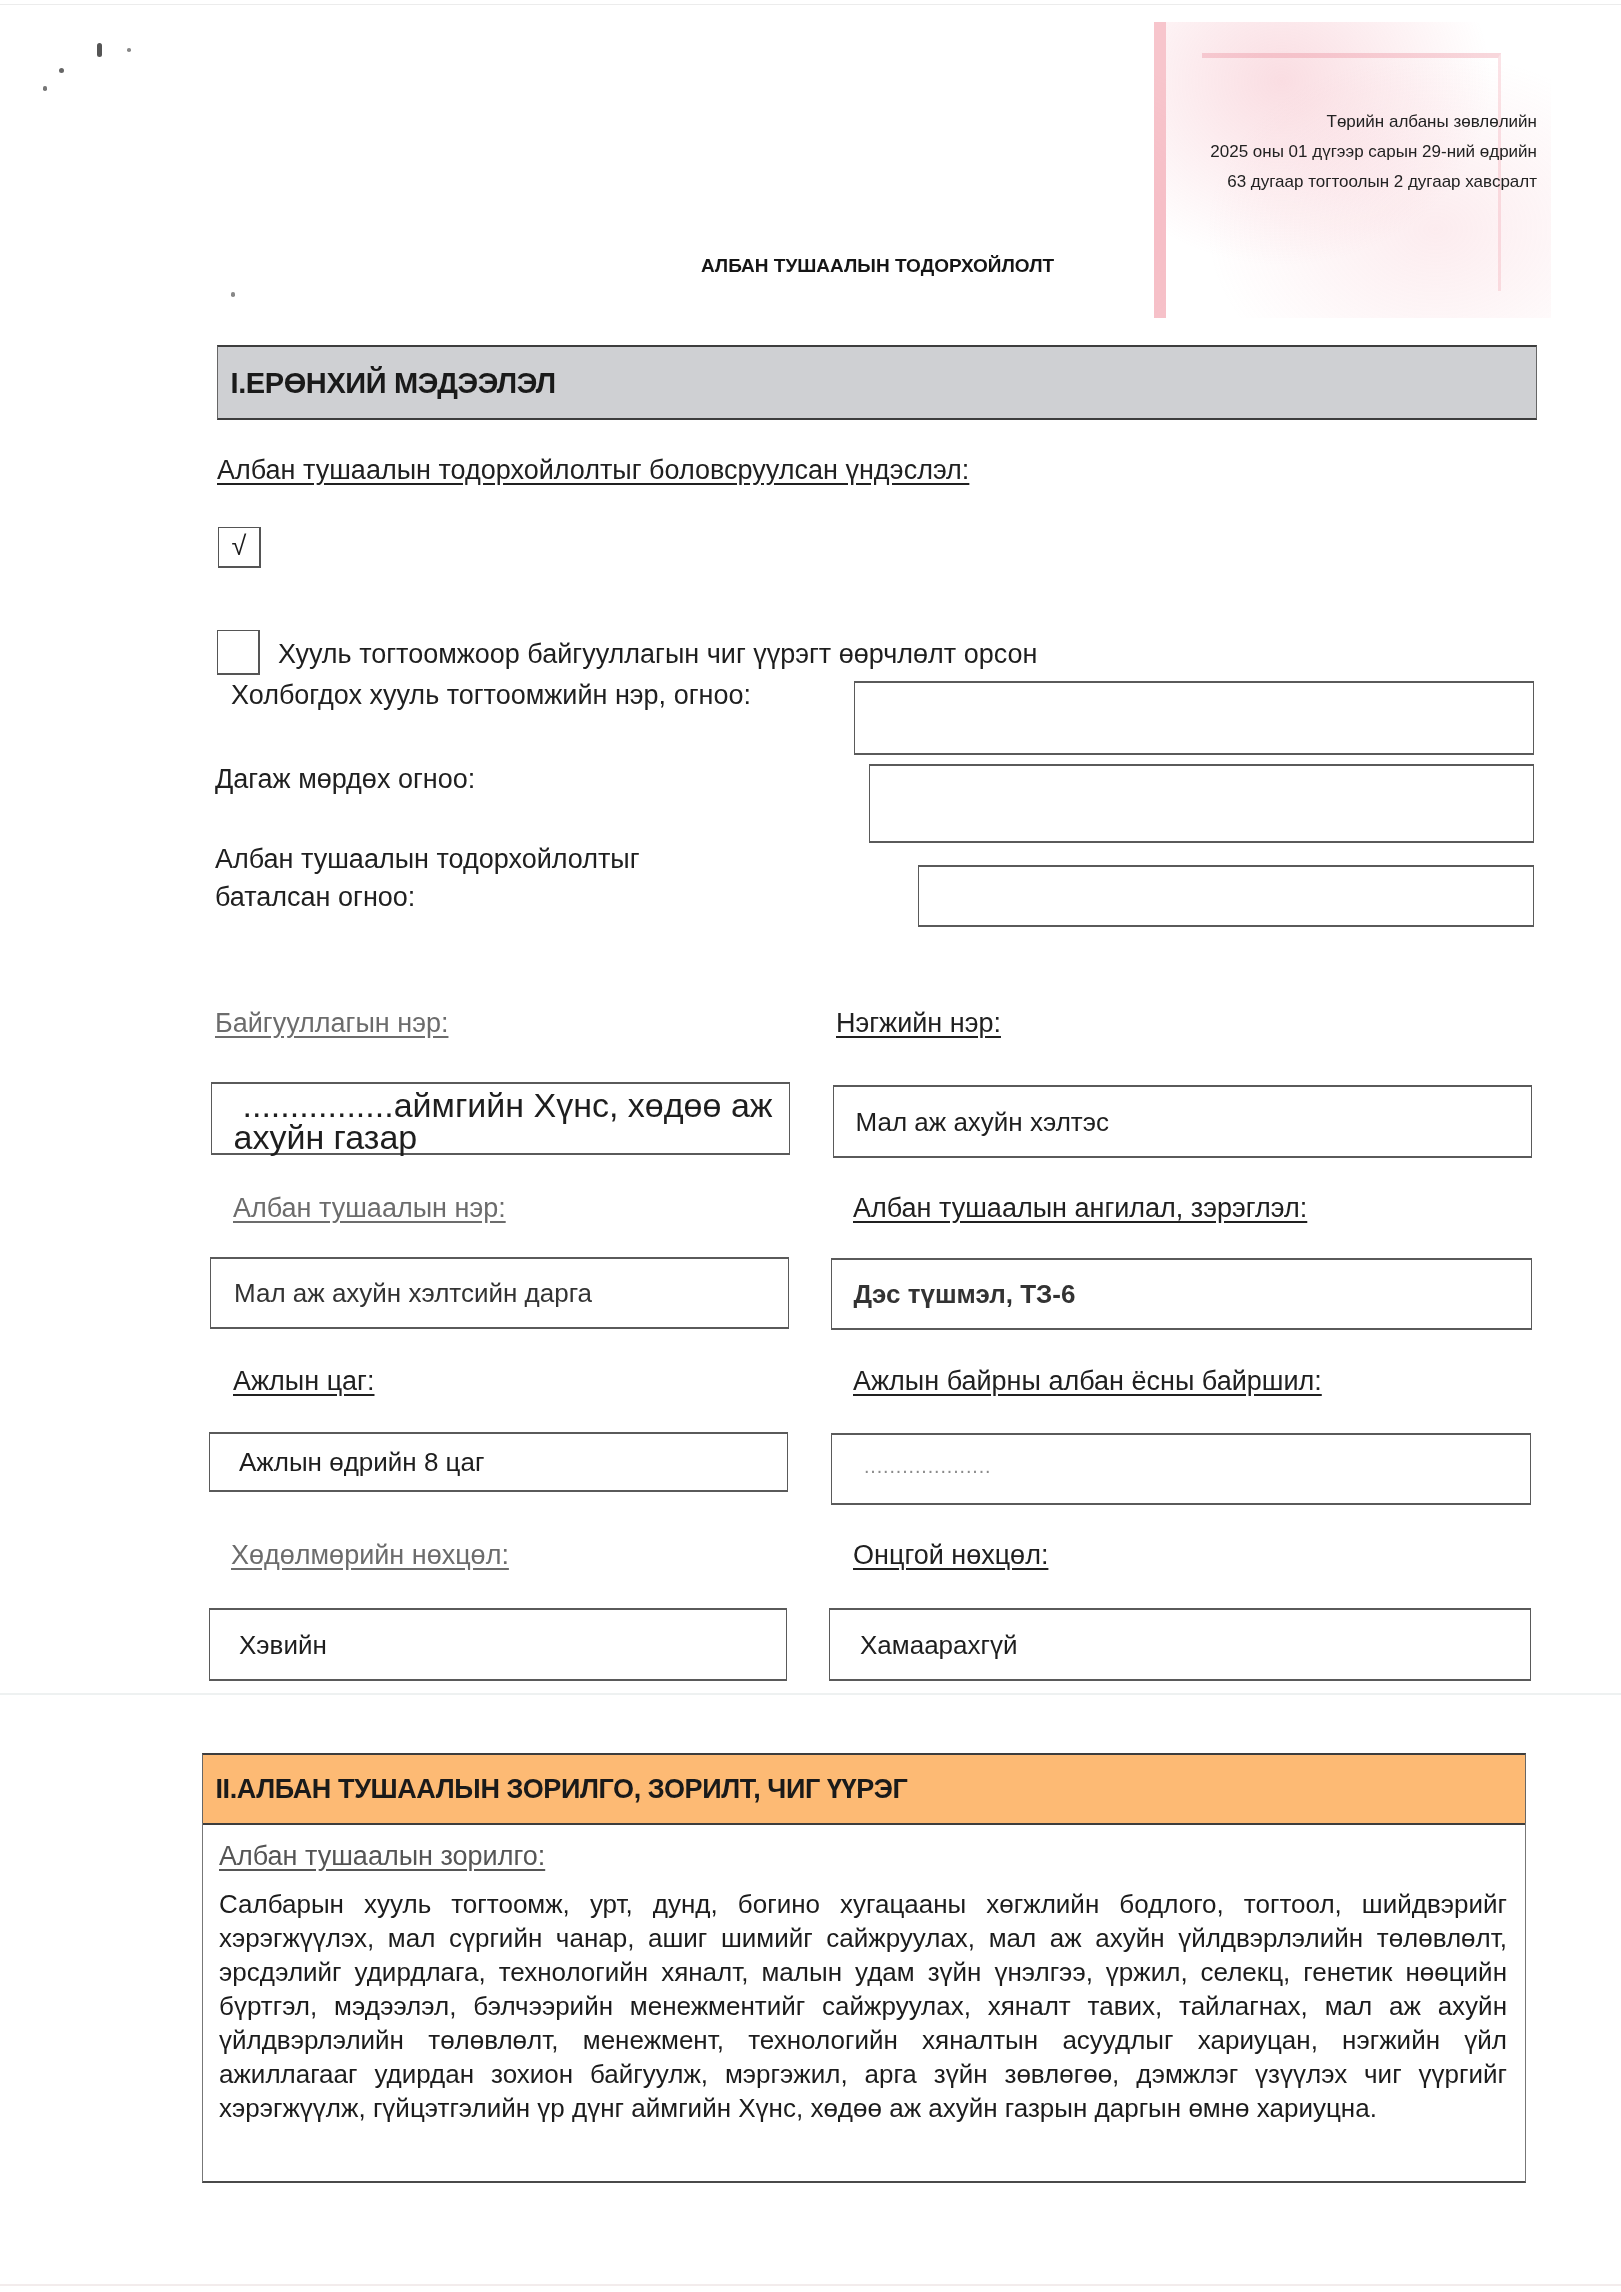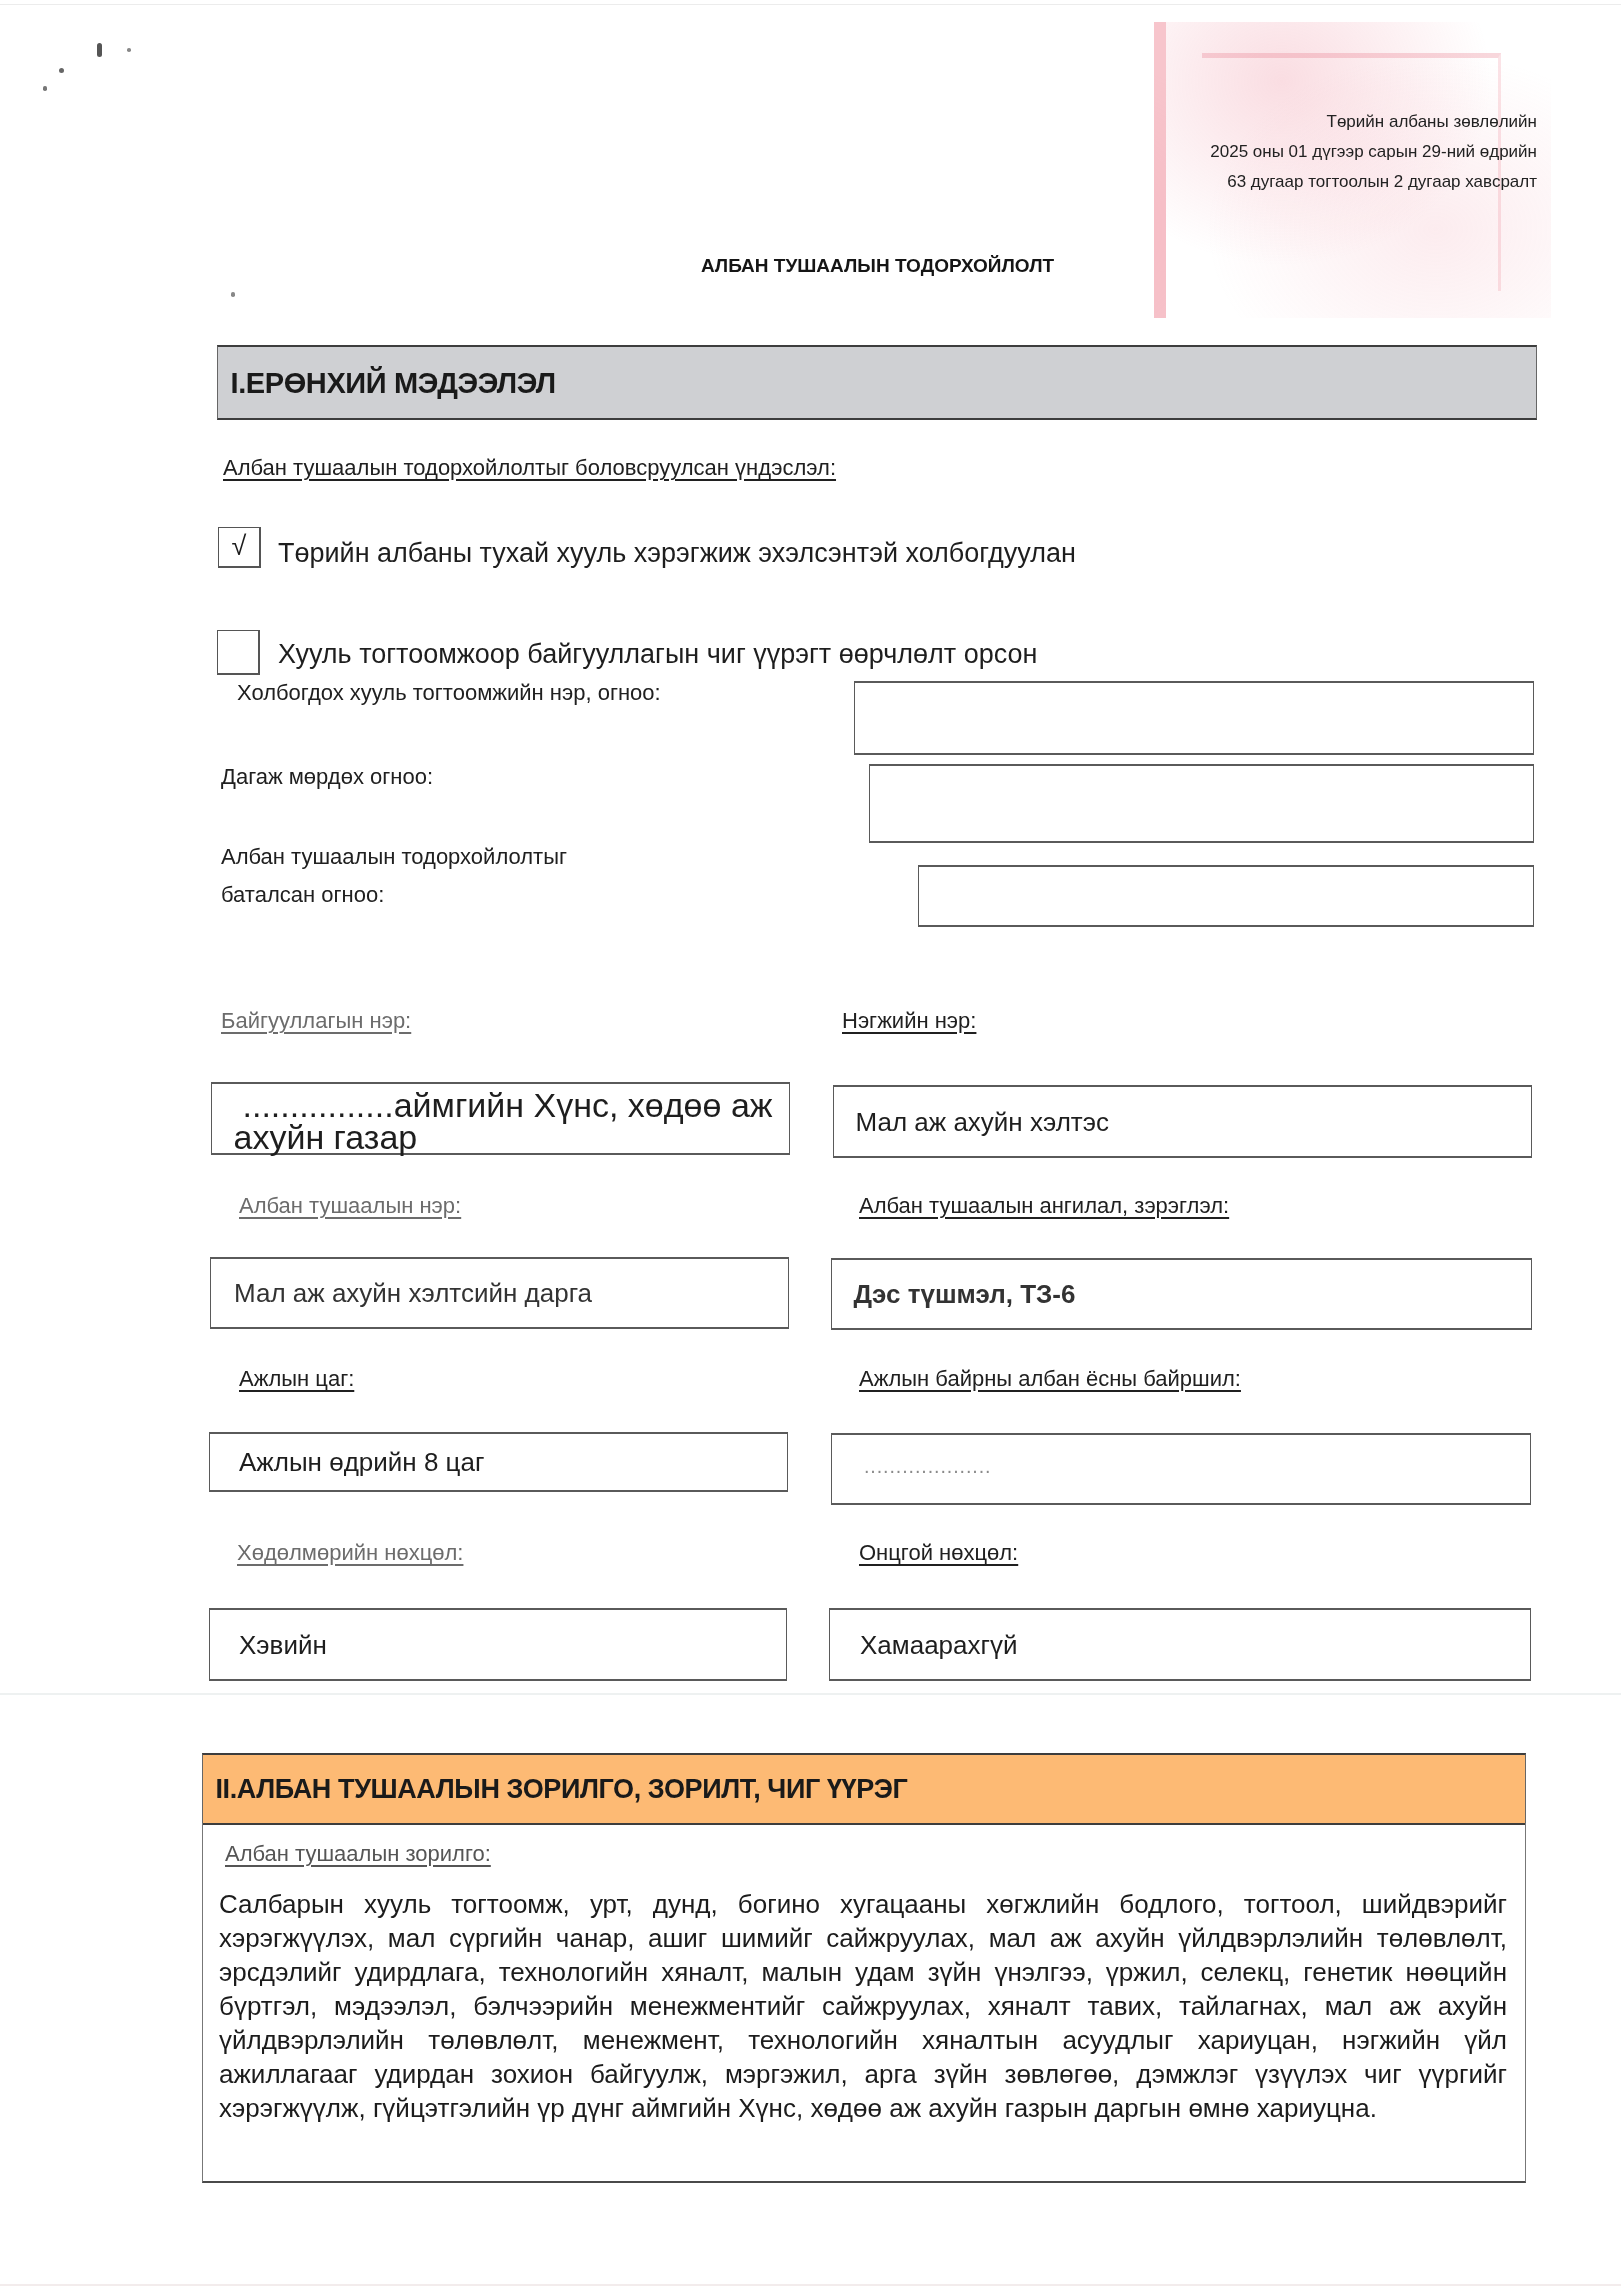--- a/index.html
+++ b/index.html
@@ -33,21 +33,21 @@
   }
   .section-bar {
     position:absolute; background:#cfd0d3; border-top:2.7px solid #3d3d3d; border-bottom:2.7px solid #3d3d3d;
     border-left:1.8px solid #666; border-right:1.8px solid #666; box-sizing:border-box;
   }
   .section-bar span {
     position:absolute; left:12.5px; top:50%; transform:translateY(-50%);
     font-size:29px; font-weight:bold; color:#1a1a1a; letter-spacing:-0.4px;
   }
   .u { text-decoration:underline; text-underline-offset:3.6px; }
-  .lbl { position:absolute; font-size:22px; color:#202020; white-space:nowrap;margin-left:6px; }
+  .lbl { position:absolute; font-size:27px; color:#202020; white-space:nowrap; }
   .lbl.faded { color:#6c6c6c; }
   .box {
     position:absolute; border:1.8px solid #5a5a5a; border-top-width:2.7px; border-bottom-width:2.7px;
     box-sizing:border-box; background:#fff;
   }
   .box .val { position:absolute; left:21.5px; top:50%; transform:translateY(-50%); font-size:26px; color:#1e1e1e; line-height:34px; }
   .chk {
     position:absolute; width:43px; height:41px; border:1.8px solid #555; border-right-width:2.7px; border-bottom-width:2.7px;
     box-sizing:border-box; font-size:27px; text-align:center; line-height:36px;
   }
@@ -90,21 +90,20 @@
 <div class="section-bar" style="left:217px;top:345px;width:1320px;height:75px;">
   <span>I.ЕРӨНХИЙ МЭДЭЭЛЭЛ</span>
 </div>
 
 <div class="lbl u" style="left:217px;top:455px;">Албан тушаалын тодорхойлолтыг боловсруулсан үндэслэл:</div>
 
 <div class="chk" style="left:218px;top:527px;">
   <span>√</span>
 </div>
 <div class="opt" style="left:278px;top:535px;">
-  <div>Төрийн албаны тухай хууль хэрэгжиж эхэлсэнтэй холбогдуулан</div>
 </div>
 
 <div class="chk" style="left:217px;top:630px;height:45px;">
   <span></span>
 </div>
 <div class="opt" style="left:278px;top:636px;">
   <div>Хууль тогтоомжоор байгууллагын чиг үүрэгт өөрчлөлт орсон</div>
 </div>
 
 <div class="lbl" style="left:231px;top:680px;">Холбогдох хууль тогтоомжийн нэр, огноо:</div>

